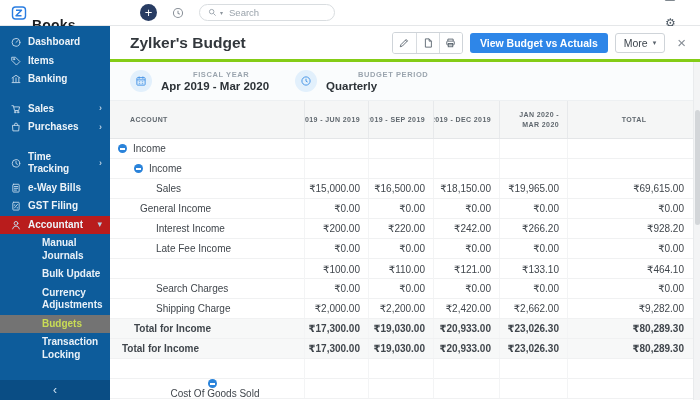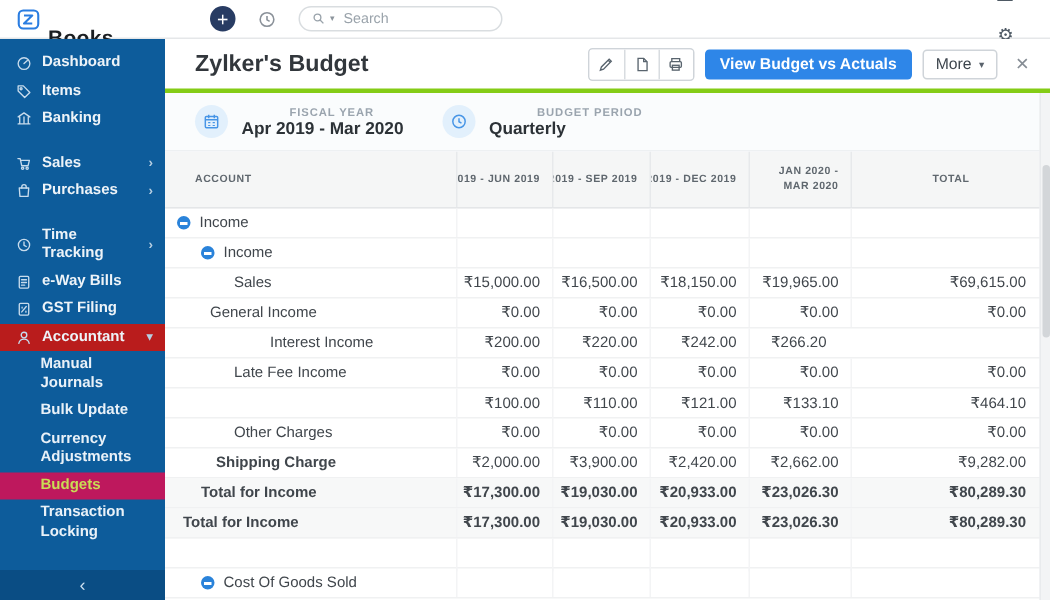--- a/index.html
+++ b/index.html
@@ -27,22 +27,22 @@
   .body { display:flex; height:374px; }
 
   
   .sidebar { width:110px; flex:none; background:#0d5c9b; color:#edf3f8; position:relative; overflow:hidden; }
   .side-nav { padding-top:7px; }
   .side-item { display:flex; align-items:center; gap:6px; padding:3px 8px 3px 10px; font-size:10px; font-weight:600; cursor:pointer; line-height:1.25; }
   .side-item .sicon { width:12px; height:12px; flex:none; color:#c7dbec; display:flex; }
   .side-item .chev { margin-left:auto; font-size:9px; color:#b7cfe2; line-height:1; }
   .side-item.gap { margin-top:11px; }
   .side-item.expanded { background:#b91c1c; }
-  .side-item.sub { padding-left:27px; color:#e9f1f8; }
-  .side-item.sub.selected { background:#be185d; color:#c9dc55; }
+  .side-item.sub { padding-left:42px; color:#e9f1f8; }
+  .side-item.sub.selected { background:#737373; color:#c9dc55; }
   .collapse-bar { position:absolute; bottom:0; left:0; right:0; height:20px; background:#0a4d84; display:flex; align-items:center; justify-content:center; color:#cfe2f2; font-size:12px; cursor:pointer; }
 
   
   .content { flex:1; display:flex; flex-direction:column; position:relative; overflow:hidden; background:#fff; }
   .page-header { height:36px; flex:none; display:flex; align-items:center; padding:0 14px 0 20px; border-bottom:3px solid #84cc16; }
   .page-title { font-size:15.5px; font-weight:600; color:#32373c; }
   .actions { margin-left:auto; display:flex; align-items:center; gap:7px; }
   .icon-group { display:flex; border:1px solid #cfd4d9; border-radius:3px; overflow:hidden; background:#fff; }
   .icon-btn { width:23px; height:20px; display:flex; align-items:center; justify-content:center; color:#59646e; background:#fff; border:none; cursor:pointer; }
   .icon-btn + .icon-btn { border-left:1px solid #d8dce0; }
@@ -353,27 +353,28 @@
               <div class="cell account" style="padding-left: 30px;">
                 <span>General Income</span>
               </div>
               <div class="cell">₹0.00</div>
               <div class="cell">₹0.00</div>
               <div class="cell">₹0.00</div>
               <div class="cell">₹0.00</div>
               <div class="cell">₹0.00</div>
             </div>
             <div class="trow data">
-              <div class="cell account" style="padding-left: 70px; align-items: center;">
+              <div class="cell account" style="padding-left: 46px; align-items: center;">
                 <span>Interest Income</span>
               </div>
               <div class="cell">₹200.00</div>
               <div class="cell">₹220.00</div>
               <div class="cell">₹242.00</div>
               <div class="cell">₹266.20</div>
+              <div class="cell">₹928.20</div>
             </div>
             <div class="trow data">
               <div class="cell account" style="padding-left: 46px;">
                 <span>Late Fee Income</span>
               </div>
               <div class="cell">₹0.00</div>
               <div class="cell">₹0.00</div>
               <div class="cell">₹0.00</div>
               <div class="cell">₹0.00</div>
               <div class="cell">₹0.00</div>
@@ -383,34 +384,34 @@
                 <span>Discount</span>
               </div>
               <div class="cell">₹100.00</div>
               <div class="cell">₹110.00</div>
               <div class="cell">₹121.00</div>
               <div class="cell">₹133.10</div>
               <div class="cell">₹464.10</div>
             </div>
             <div class="trow data">
               <div class="cell account" style="padding-left: 46px;">
-                <span>Other Charges</span>
-              </div>
-              <div class="cell">₹0.00</div>
-              <div class="cell">₹0.00</div>
-              <div class="cell">₹0.00</div>
-              <div class="cell">₹0.00</div>
-              <div class="cell">₹0.00</div>
-            </div>
-            <div class="trow data">
-              <div class="cell account" style="padding-left: 34px; font-weight: bold;">
+                <span>Search Charges</span>
+              </div>
+              <div class="cell">₹0.00</div>
+              <div class="cell">₹0.00</div>
+              <div class="cell">₹0.00</div>
+              <div class="cell">₹0.00</div>
+              <div class="cell">₹0.00</div>
+            </div>
+            <div class="trow data">
+              <div class="cell account" style="padding-left: 46px;">
                 <span>Shipping Charge</span>
               </div>
               <div class="cell">₹2,000.00</div>
-              <div class="cell">₹3,900.00</div>
+              <div class="cell">₹2,200.00</div>
               <div class="cell">₹2,420.00</div>
               <div class="cell">₹2,662.00</div>
               <div class="cell">₹9,282.00</div>
             </div>
             <div class="trow total">
               <div class="cell account" style="padding-left: 24px;">
                 <span>Total for Income</span>
               </div>
               <div class="cell">₹17,300.00</div>
               <div class="cell">₹19,030.00</div>
@@ -433,21 +434,21 @@
                 <span class="collapse-dot"></span>
                 <span>Expense</span>
               </div>
               <div class="cell"></div>
               <div class="cell"></div>
               <div class="cell"></div>
               <div class="cell"></div>
               <div class="cell"></div>
             </div>
             <div class="trow group">
-              <div class="cell account" style="padding-left: 24px;">
+              <div class="cell account" style="padding-left: 24px; flex-direction: column;">
                 <span class="collapse-dot"></span>
                 <span>Cost Of Goods Sold</span>
               </div>
               <div class="cell"></div>
               <div class="cell"></div>
               <div class="cell"></div>
               <div class="cell"></div>
               <div class="cell"></div>
             </div>
           </div>

